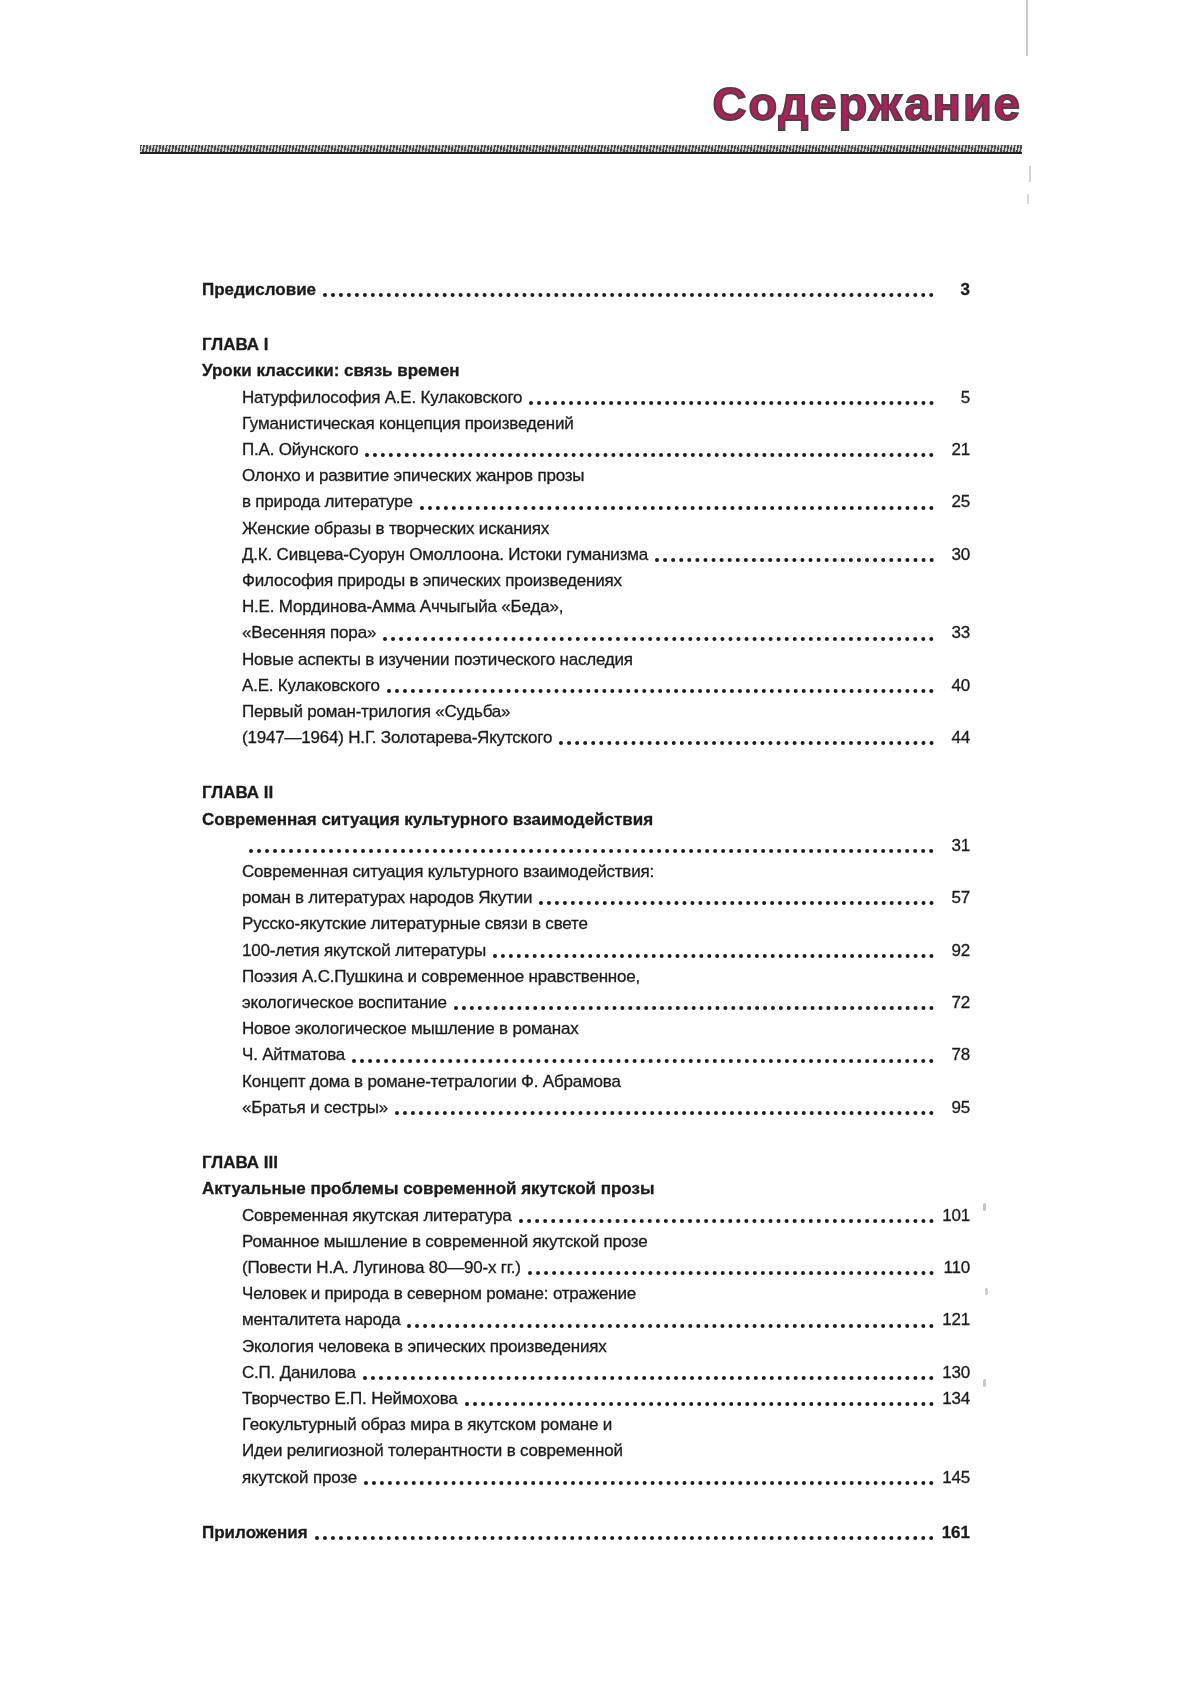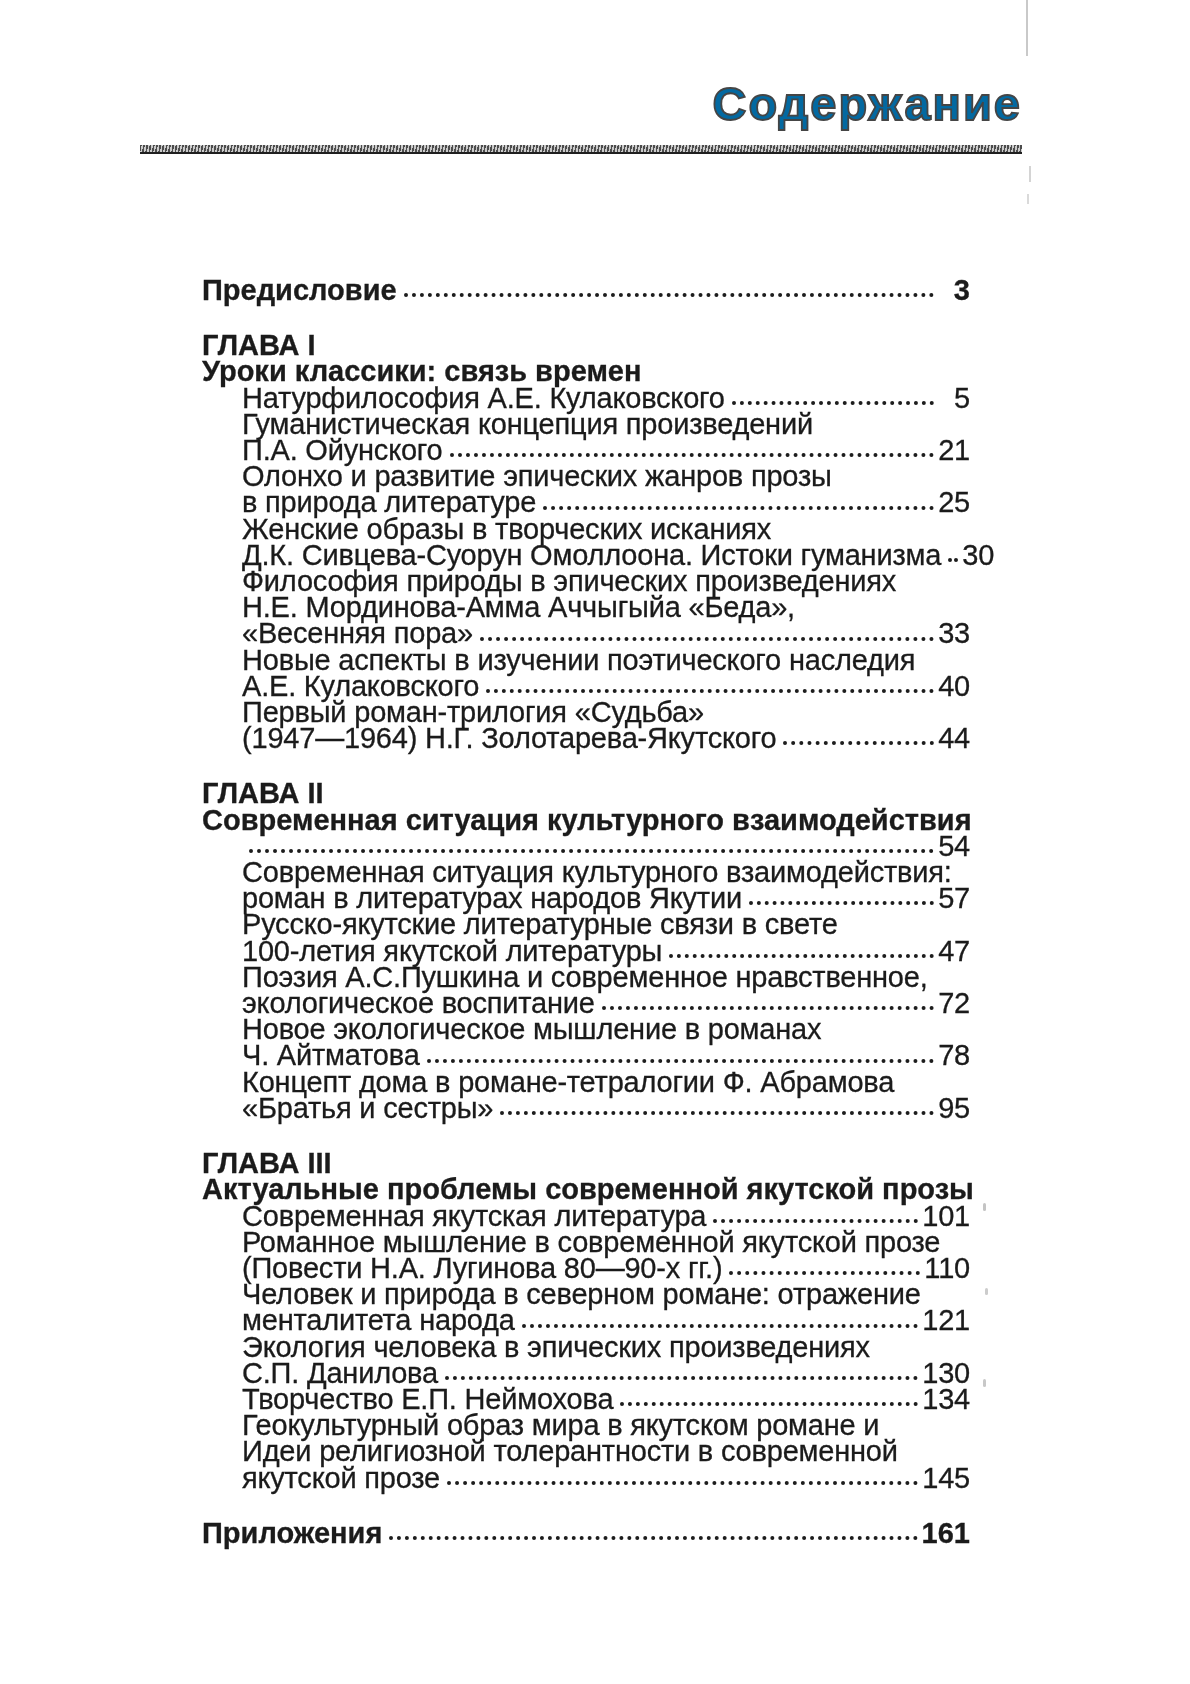--- a/index.html
+++ b/index.html
@@ -17,21 +17,21 @@
   }
 
   
   .header-title {
     position: absolute;
     top: 76px;
     right: 168px;
     font-size: 47px;
     font-weight: 700;
     letter-spacing: 2px;
-    color: #0369a1;
+    color: #be185d;
     -webkit-text-stroke: 1.8px #454545;
     text-shadow: 0 0 1px #6a6a6a;
     white-space: nowrap;
   }
   .header-rule {
     position: absolute;
     left: 140px;
     top: 145px;
     width: 882px;
     height: 7px;
@@ -46,21 +46,21 @@
   
   .toc {
     position: absolute;
     left: 202px;
     top: 277px;
     width: 768px;
     -webkit-text-stroke: 0.3px #1b1b1b;
   }
   .row {
     display: flex;
-    font-size: 29px;
+    font-size: 17px;
     line-height: 26.2px;
     letter-spacing: -0.2px;
   }
   .row.indent { padding-left: 40px; justify-content: space-between; }
   .row.bold   { font-weight: 700; letter-spacing: 0; }
   .row.gap    { margin-top: 29px; }
   .row-text   { white-space: nowrap; }
   .row-dots {
     flex: 1 1 auto;
     min-width: 10px;
@@ -171,39 +171,39 @@
     <div class="row bold gap">
     <span class="row-text">ГЛАВА II</span>
 
   </div>
     <div class="row bold">
     <span class="row-text">Современная ситуация культурного взаимодействия</span>
 
   </div>
     <div class="row indent">
     <span class="row-dots"></span>
-    <span class="row-page">54</span>
+    <span class="row-page">31</span>
   </div>
     <div class="row indent">
     <span class="row-text">Современная ситуация культурного взаимодействия:</span>
 
   </div>
     <div class="row indent">
     <span class="row-text">роман в литературах народов Якутии</span>
     <span class="row-dots"></span>
     <span class="row-page">57</span>
   </div>
     <div class="row indent">
     <span class="row-text">Русско-якутские литературные связи в свете</span>
 
   </div>
     <div class="row indent">
     <span class="row-text">100-летия якутской литературы</span>
     <span class="row-dots"></span>
-    <span class="row-page">47</span>
+    <span class="row-page">92</span>
   </div>
     <div class="row indent">
     <span class="row-text">Поэзия А.С.Пушкина и современное нравственное,</span>
 
   </div>
     <div class="row indent">
     <span class="row-text">экологическое воспитание</span>
     <span class="row-dots"></span>
     <span class="row-page">72</span>
   </div>

